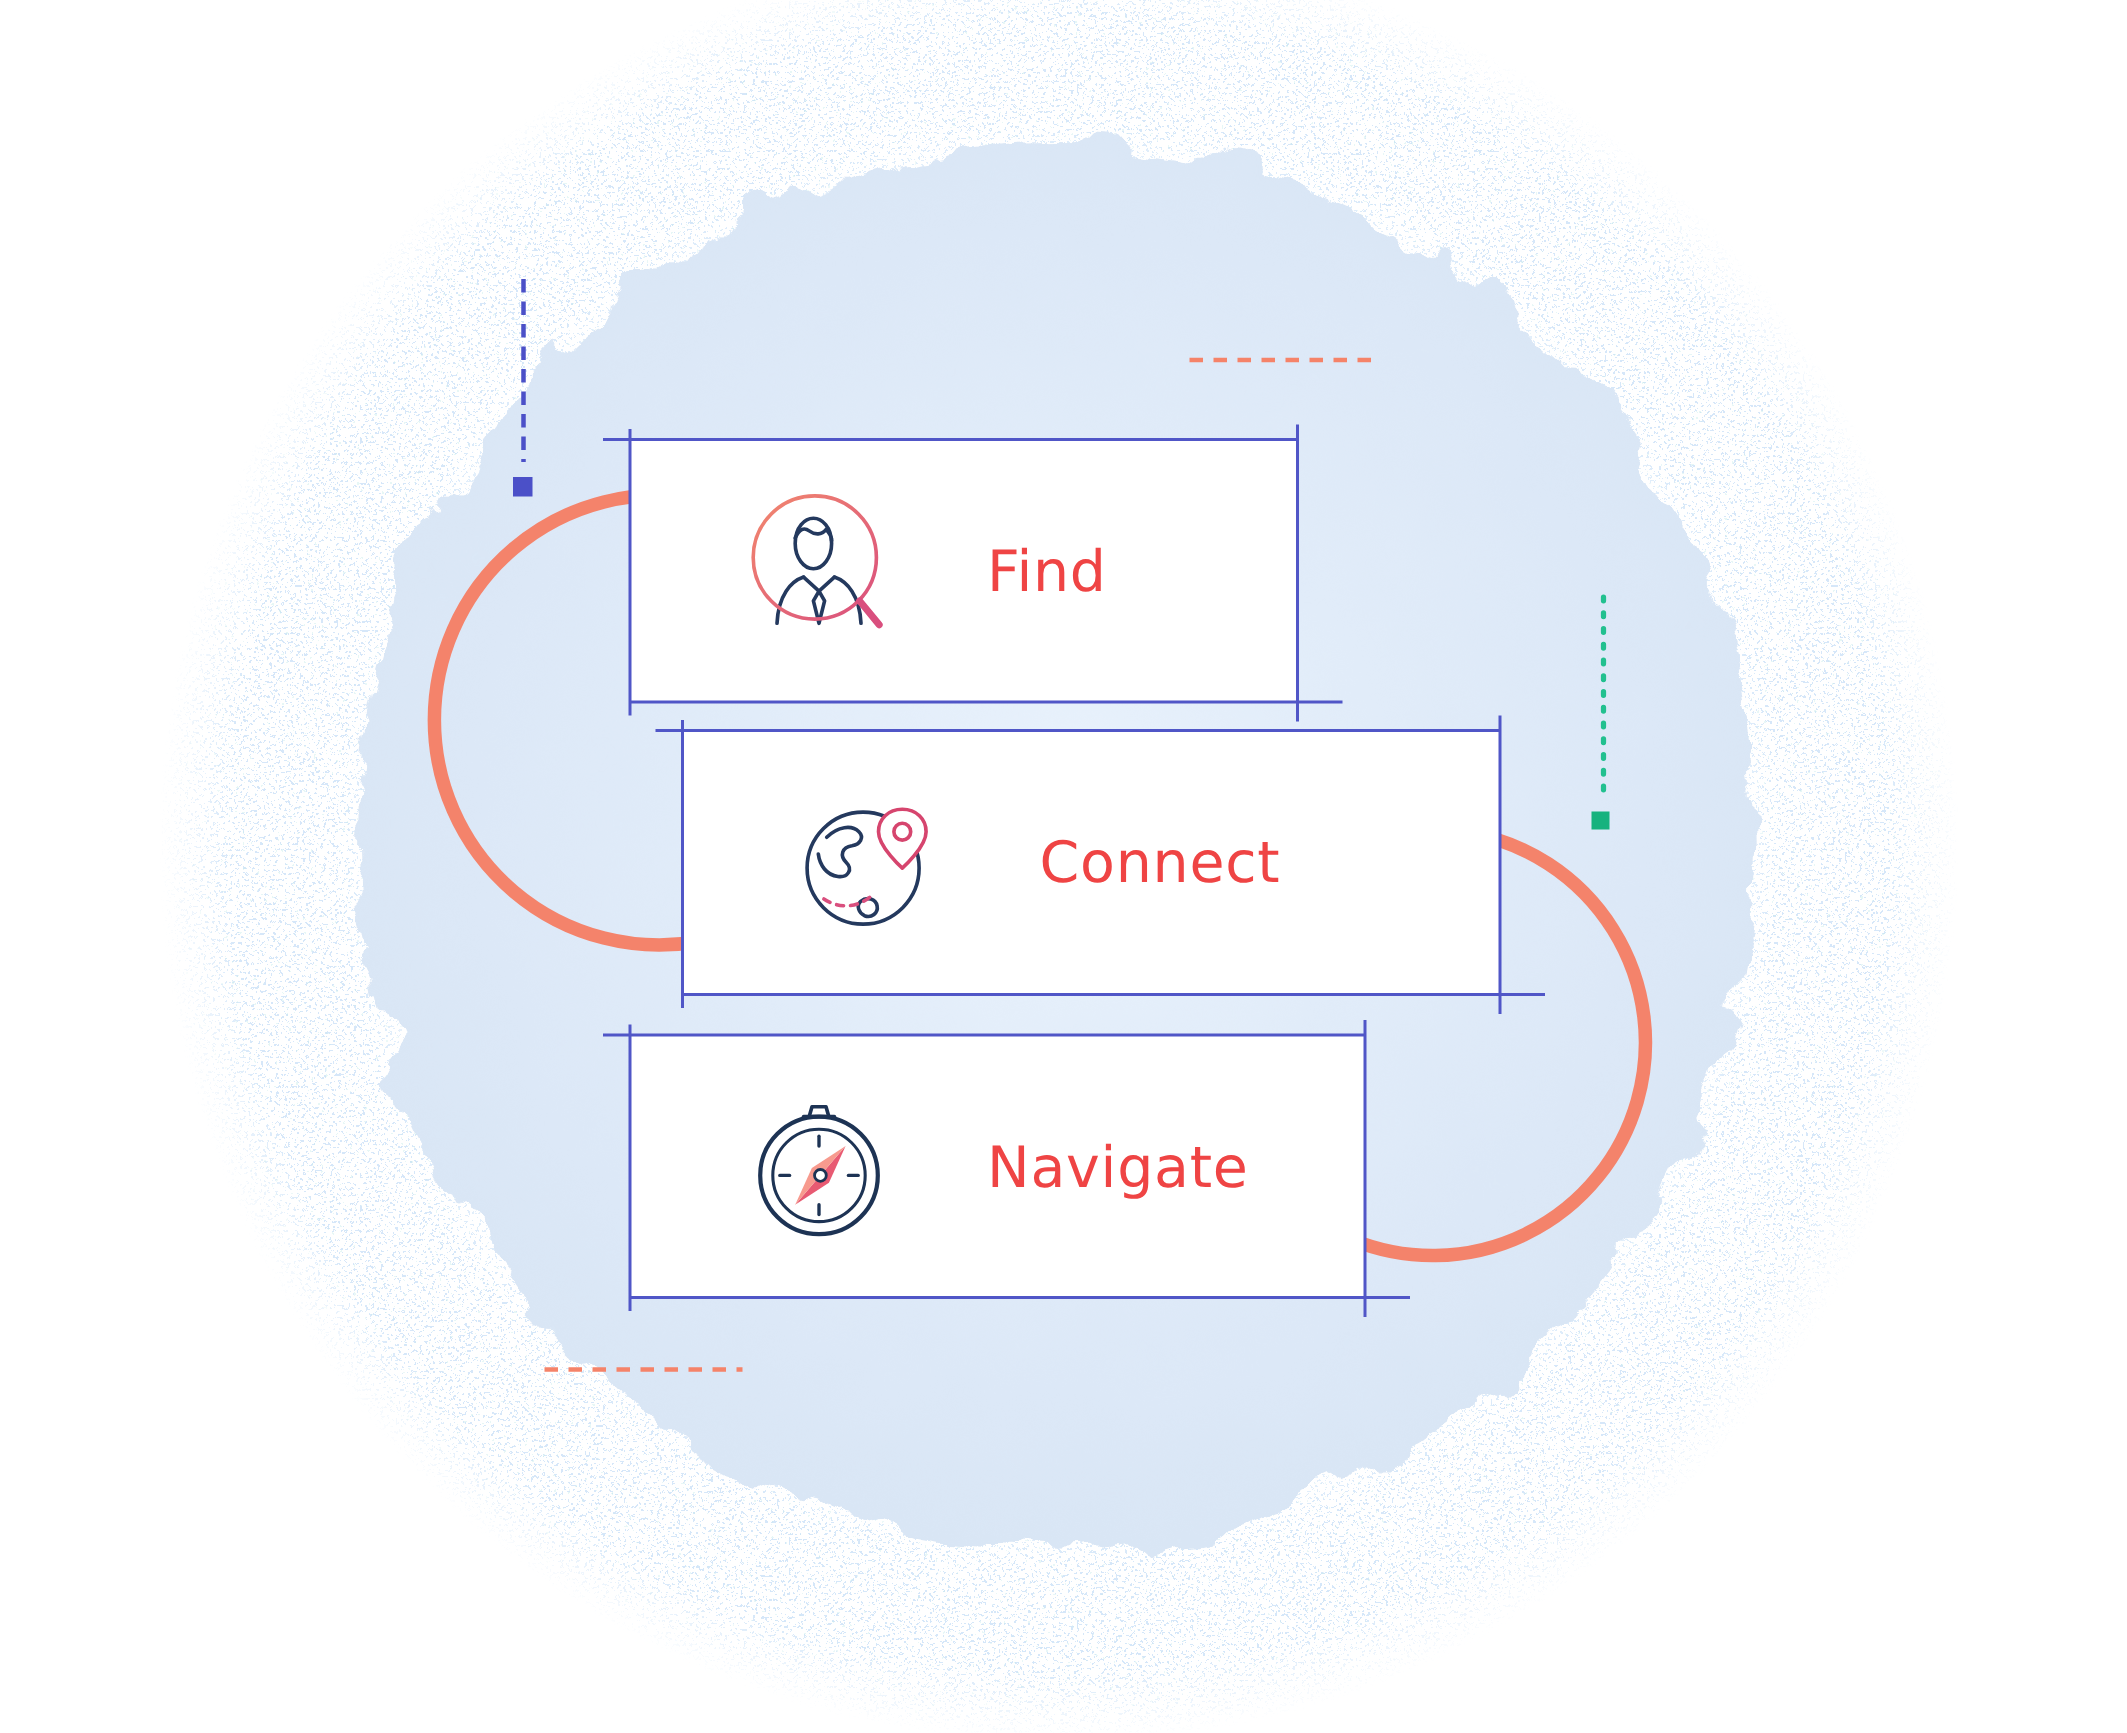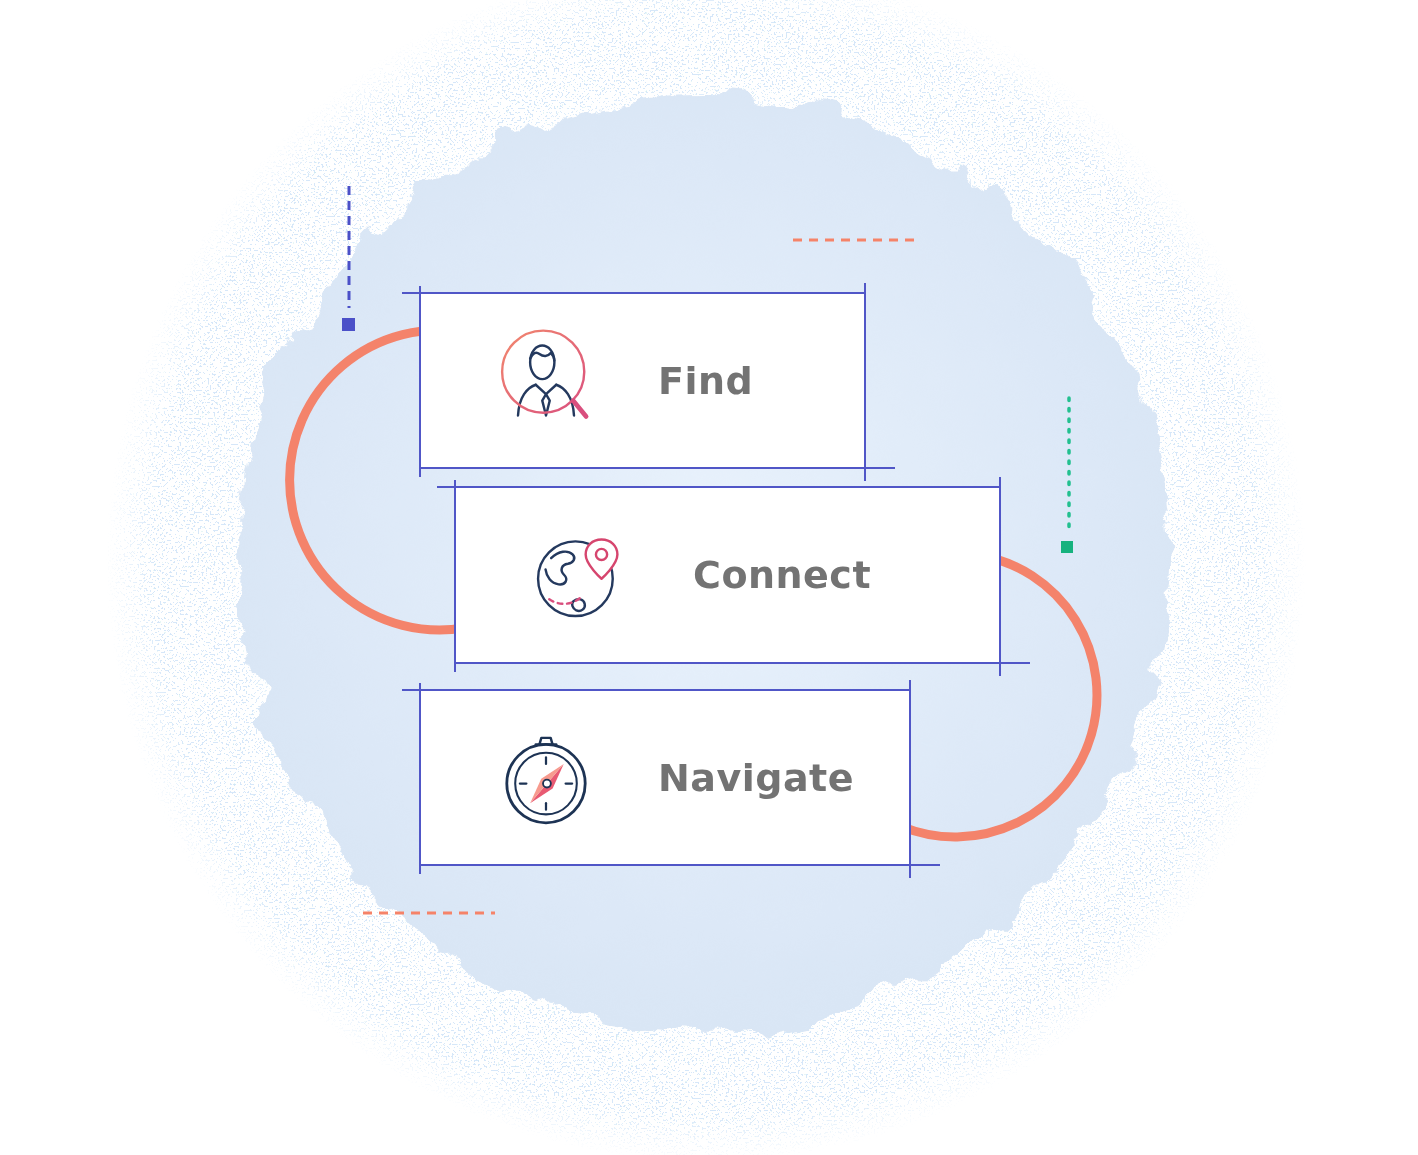--- a/index.html
+++ b/index.html
@@ -13,21 +13,21 @@
   .card{
     position:absolute;background:#ffffff;z-index:3;
     display:flex;align-items:center;padding-left:70px;gap:56px;
     box-sizing:border-box;
   }
   .card-find{left:420px;top:293px;width:445px;height:175px;}
   .card-connect{left:455px;top:487px;width:545px;height:176px;}
   .card-navigate{left:420px;top:690px;width:490px;height:175px;}
 
   .card-label{
-    font-size:38px;font-weight:700;color:#737373;letter-spacing:.5px;white-space:nowrap;
+    font-size:38px;font-weight:400;color:#ef4444;letter-spacing:.5px;white-space:nowrap;
   }
   .icon{width:112px;height:112px;flex:0 0 auto;}
 
   
   .fl{position:absolute;background:#5056c7;}
   .fl-top{top:-1px;left:-18px;right:0;height:2px;}
   .fl-bottom{bottom:-1px;left:0;right:-30px;height:2px;}
   .fl-left{left:-1px;top:-7px;bottom:-9px;width:2px;}
   .fl-right{right:-1px;top:-10px;bottom:-13px;width:2px;}
 

